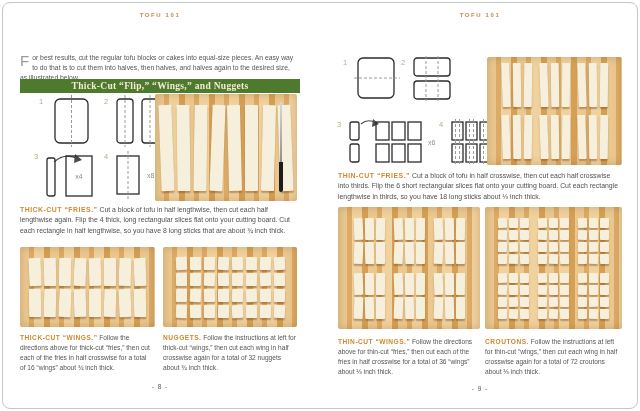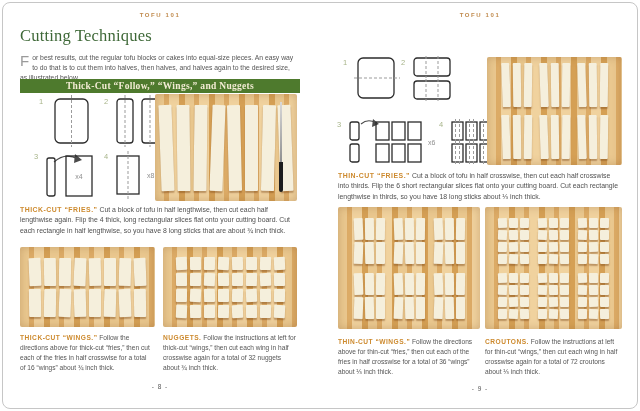--- a/index.html
+++ b/index.html
@@ -35,25 +35,24 @@
   .caption{position:absolute;margin:0;font-size:6.6px;line-height:1.5;color:#555;}
   .pagenum{position:absolute;left:0;right:0;text-align:center;font-size:6.5px;letter-spacing:1px;color:#555;}
 </style>
 </head>
 <body>
 
 <div class="frame"></div>
 
 <section class="page page-left">
   <div class="running-head">TOFU 101</div>
-  <h1 class="title">Cutting Techniques</h1>
 
   <p class="intro"><span class="dropcap">F</span><span>or best results, cut the regular tofu blocks or cakes into equal-size pieces. An easy way to do that is to cut them into halves, then halves, and halves again to the desired size, as illustrated below.</span></p>
 
-  <div class="banner banner-green">Thick-Cut “Follow,” “Wings,” and Nuggets</div>
+  <div class="banner banner-green">Thick-Cut “Flip,” “Wings,” and Nuggets</div>
 
   <div class="step" style="left:30px;top:95px;">
     <span class="num">1</span>
     <svg width="44" height="52">
       <rect class="dgm" x="5" y="4" width="33" height="44" rx="5"></rect>
       <line class="dash" x1="21.5" y1="0" x2="21.5" y2="52"></line>
     </svg>
   </div>
   <div class="step" style="left:95px;top:95px;">
     <span class="num">2</span>

